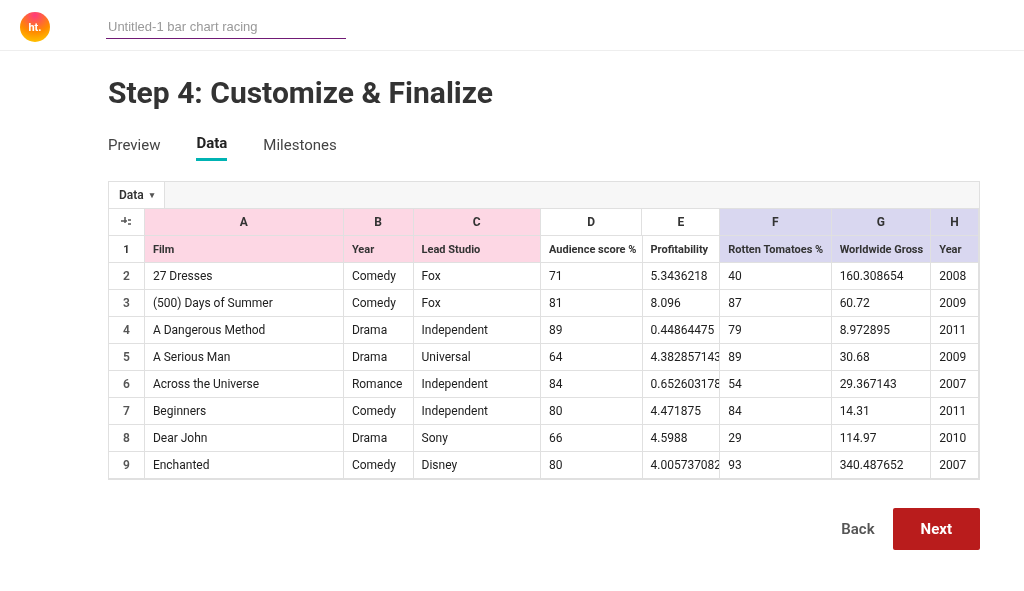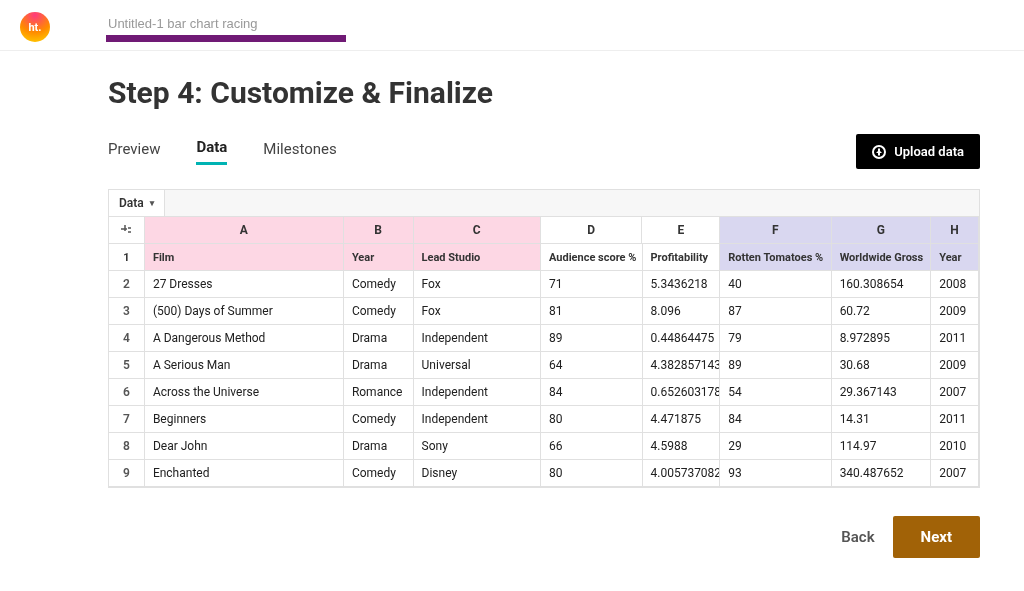--- a/index.html
+++ b/index.html
@@ -21,21 +21,21 @@
   .logo {
     width: 30px; height: 30px;
     border-radius: 50%;
     background: radial-gradient(circle at 50% 10%, #ff3a7f 0%, #ff8a00 55%, #ffd400 100%);
     display: flex; align-items: center; justify-content: center;
     color: #fff; font-size: 11px; font-weight: 700;
     margin-left: -4px;
   }
   .title-input {
     border: none;
-    border-bottom: 7px solid #701a75;
+    border-bottom: 1px solid #701a75;
     font-size: 13px;
     color: #999;
     padding: 4px 2px;
     width: 240px;
     background: transparent;
     margin-left: 40px;
   }
   .content {
     padding: 24px 44px 0 108px;
   }
@@ -171,21 +171,21 @@
     align-items:center;
     margin-left:16px;
   }
   .back-btn {
     font-size:15px;
     color:#555;
     cursor:pointer;
     font-weight:600;
   }
   .next-btn {
-    background:#a16207;
+    background:#b91c1c;
     color:#fff;
     font-size:15px;
     font-weight:700;
     padding: 12px 28px;
     cursor:pointer;
     border-radius:2px;
   }
 </style>
 </head>
 <body>
@@ -196,24 +196,20 @@
 </div>
 
 <div class="content">
   <div class="page-title">Step 4: Customize &amp; Finalize</div>
 
   <div class="tab-row">
     <div class="tab">Preview</div>
     <div class="tab active">Data</div>
     <div class="tab">Milestones</div>
     <div class="spacer"></div>
-    <div class="upload-btn">
-      <span class="upload-icon"></span>
-      <span>Upload data</span>
-    </div>
   </div>
 
   <div class="sheet-wrap">
     <div class="sheet-tabbar">
       <div class="sheet-tab">
         <span>Data</span>
         <span class="chev">▾</span>
       </div>
     </div>
     <div class="grid" id="grid">

